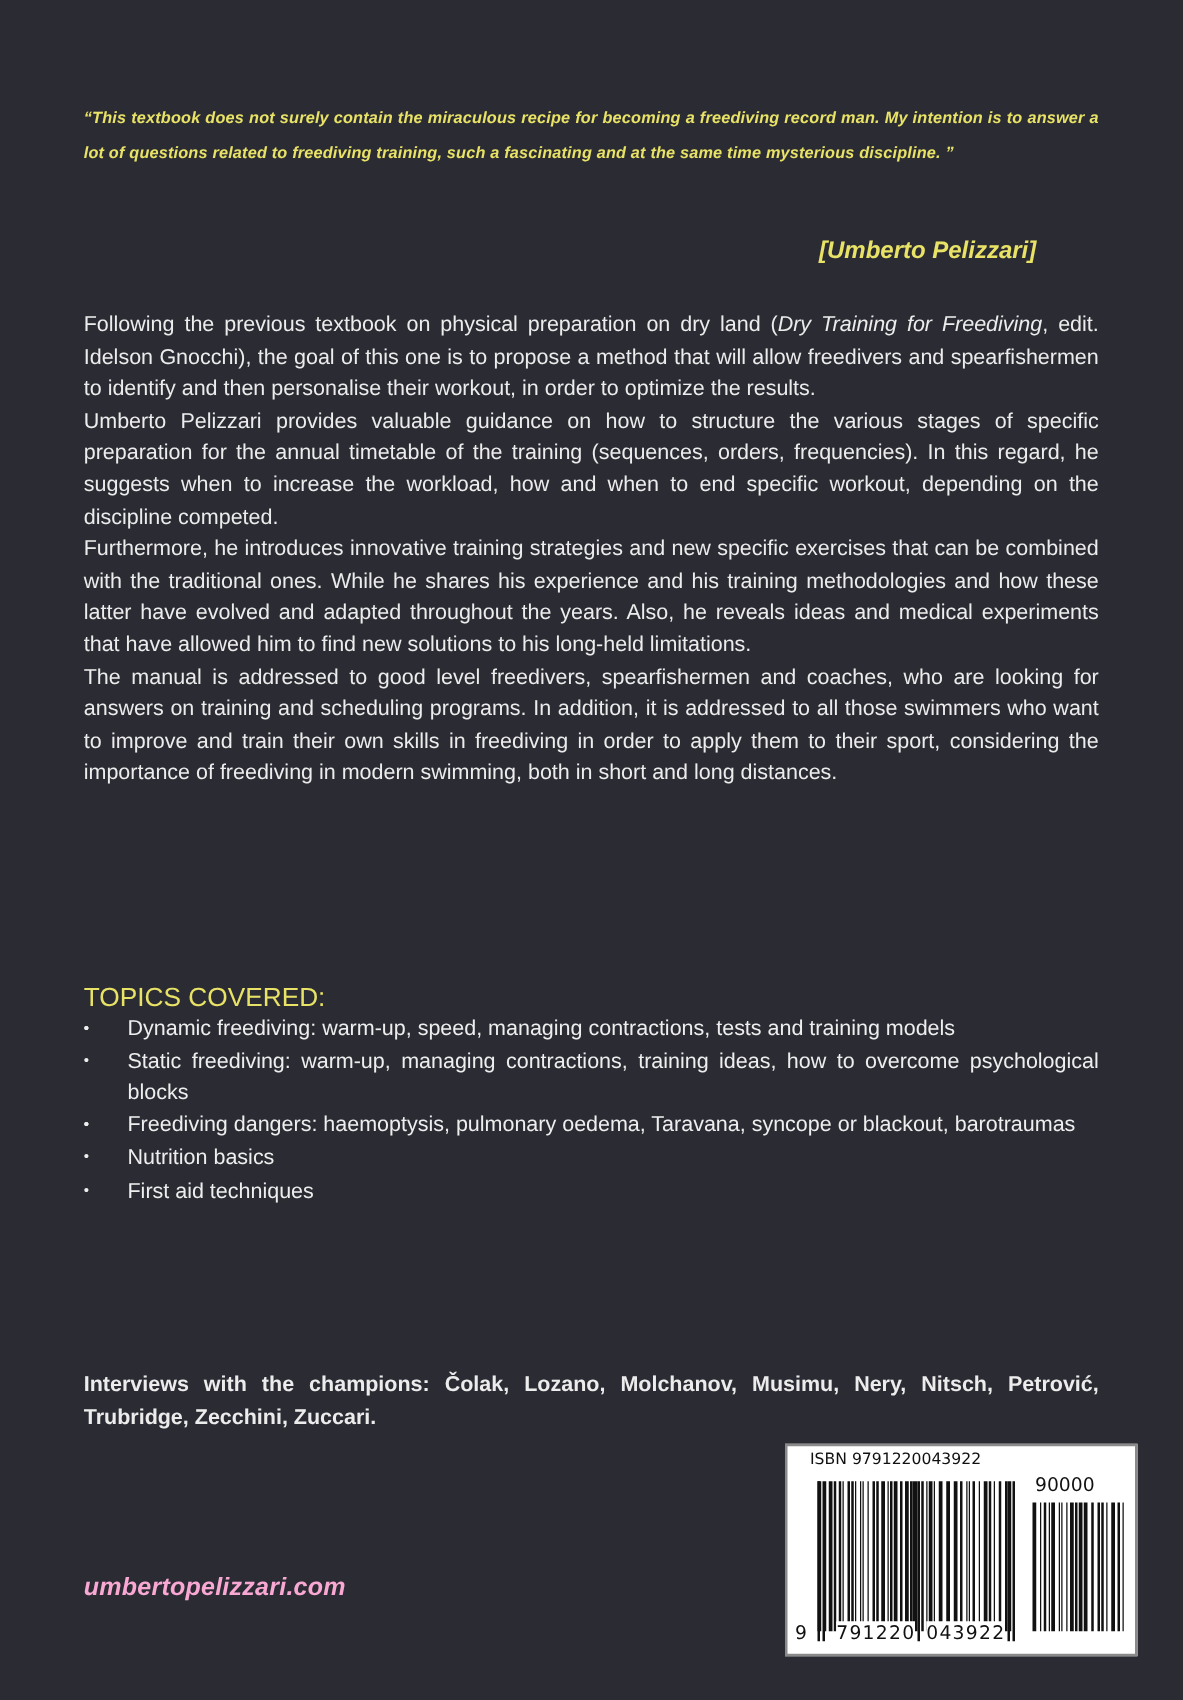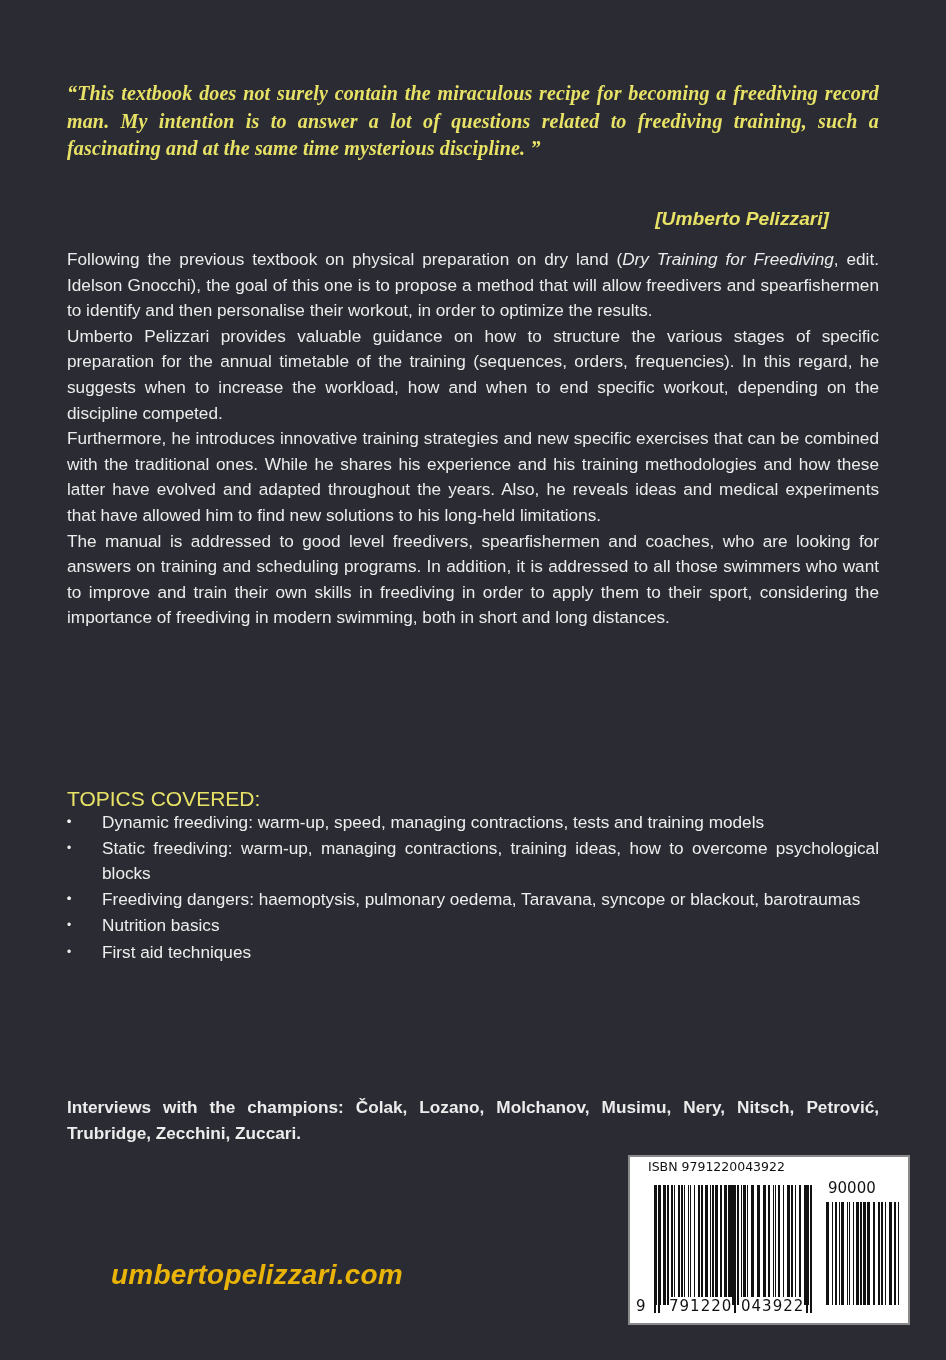--- a/index.html
+++ b/index.html
@@ -12,31 +12,30 @@
       font-family: "Liberation Sans", sans-serif;
       color: #eeeeee;
     }
     .quote {
       position: absolute;
       left: 67px;
       top: 80px;
       width: 812px;
       font-style: italic;
       font-weight: bold;
-      font-size: 20px;
+      font-size: 13px;
       line-height: 27.6px;
       color: #e8e266;
       text-align: justify;
       letter-spacing: 0.15px;
-      font-family: Liberation Serif, serif;
     }
     .quote-author {
       position: absolute;
       left: 67px;
-      top: 205px;
+      top: 187px;
       width: 762px;
       text-align: right;
       font-style: italic;
       font-weight: bold;
       font-size: 19.2px;
       line-height: 27px;
       color: #e8e266;
     }
     .body-text {
       position: absolute;
@@ -91,26 +90,25 @@
       font-size: 17.2px;
       line-height: 25.6px;
       font-weight: bold;
       color: #ececec;
       text-align: justify;
     }
     .website {
       position: absolute;
       left: 67px;
       top: 1259px;
-      font-size: 28px;
+      font-size: 20px;
       font-weight: bold;
       font-style: italic;
-      color: #eab308;
+      color: #f9a8d4;
       letter-spacing: 0.2px;
-      margin-left: 44px;
     }
     .barcode-box {
       position: absolute;
       left: 628px;
       top: 1155px;
       width: 282px;
       height: 170px;
       background: #ffffff;
       border: 2px solid #8a8a8a;
       box-sizing: border-box;

